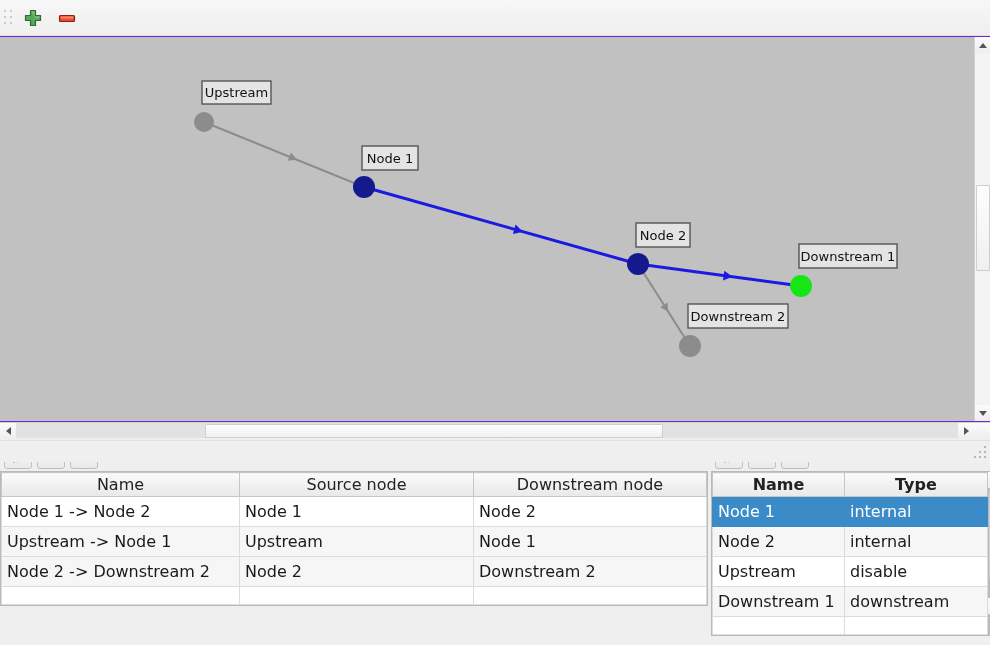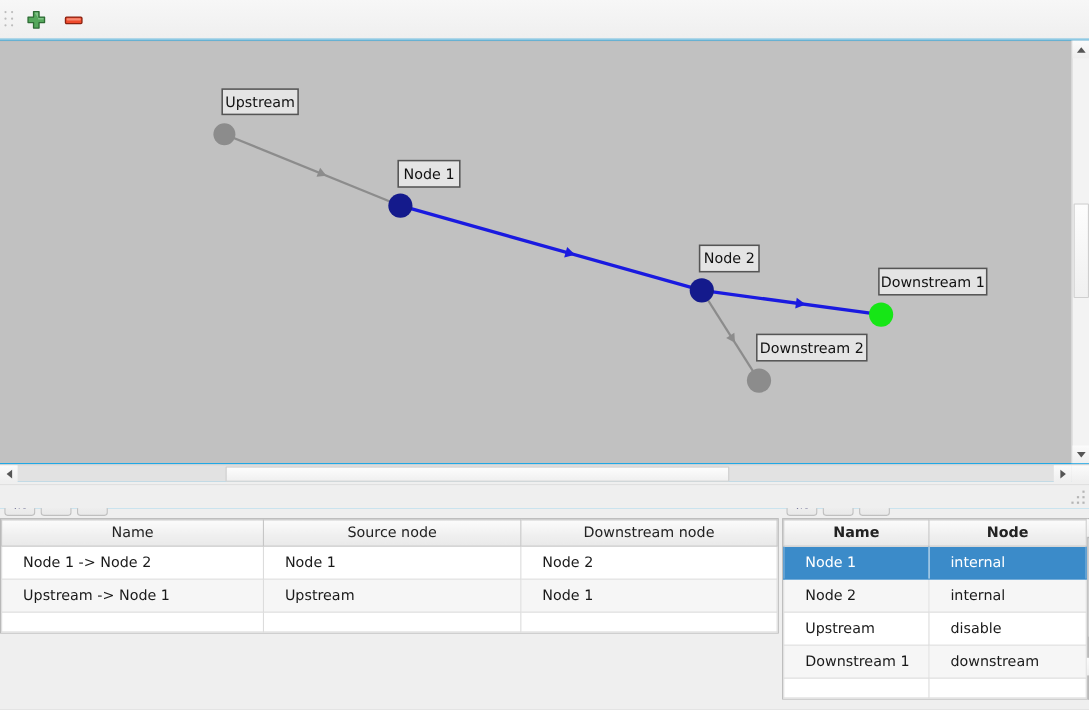--- a/index.html
+++ b/index.html
@@ -6,21 +6,21 @@
   html, body {
     margin: 0; padding: 0;
     width: 990px; height: 645px;
     overflow: hidden;
     font-family: "DejaVu Sans", "Liberation Sans", sans-serif;
     font-size: 12px;
     background: #efefef;
     color: #1a1a1a;
   }
 
-  #app { position: relative; width: 990px; height: 462px; background: #0ea5e9; }
+  #app { position: relative; width: 990px; height: 462px; background: #6d28d9; }
 
   
   .toolbar {
     position: absolute; left: 0; top: 0; width: 990px; height: 36px;
     background: linear-gradient(to bottom, #f7f7f7 0%, #efefef 100%);
     display: flex; align-items: center;
     border-bottom: 1px solid #e2e2e2;
   }
   .tb-grip {
     width: 10px; height: 22px; margin-left: 3px; margin-right: 5px;
@@ -88,37 +88,37 @@
     width: 28px; height: 24px;
     background: linear-gradient(to bottom,#fdfdfd 0%, #f1f1f1 50%, #e9e9e9 100%);
     border: 1px solid #bfbfbf; border-radius: 3px;
     display:flex; align-items:center; justify-content:center; cursor: default;
   }
 
   table.grid {
     border-collapse: collapse;
     table-layout: fixed;
     background: #ffffff;
-    font-size: 13px;
+    font-size: 16px;
     width: 100%;
   }
   table.grid th {
     height: 24px;
     background: linear-gradient(to bottom, #fbfbfb 0%, #f0f0f0 55%, #e9e9e9 100%);
     border: 1px solid #c6c6c6;
     font-weight: normal;
     color: #222;
     text-align: center;
     padding: 0 4px;
   }
   table.grid.bold-head th { font-weight: bold; }
   table.grid td {
     height: 30px;
     border: 1px solid #dcdcdc;
-    padding: 0 19px;
+    padding: 0 5px;
     color: #1a1a1a;
     white-space: nowrap;
     overflow: hidden;
   }
   table.grid tr.alt td { background: #f6f6f6; margin-top: 28px; }
   table.grid tr.sel td { background: #3b8bc9; color: #ffffff; border-color: #3b8bc9; }
   table.grid tr.empty td { height: 18px; background:#ffffff; }
 
   .table-box { border: 1px solid #b9b9b9; background:#fff; position: relative; }
 
@@ -280,20 +280,25 @@
             <tr>
               <td>Node 1 -&gt; Node 2</td>
               <td>Node 1</td>
               <td>Node 2</td>
             </tr>
             <tr class="alt">
               <td>Upstream -&gt; Node 1</td>
               <td>Upstream</td>
               <td>Node 1</td>
             </tr>
+            <tr class="alt">
+              <td>Node 2 -&gt; Downstream 2</td>
+              <td>Node 2</td>
+              <td>Downstream 2</td>
+            </tr>
             <tr class="empty">
               <td></td>
               <td></td>
               <td></td>
             </tr>
           </tbody>
       </table>
     </div>
   </div>
 
@@ -321,21 +326,21 @@
     <div class="right-table-area">
       <div class="table-box">
         <table class="grid bold-head" id="nodes-table">
           <colgroup>
               <col style="width:132px">
               <col>
             </colgroup>
           <thead>
               <tr>
                 <th>Name</th>
-                <th>Node</th>
+                <th>Type</th>
               </tr>
             </thead>
           <tbody>
               <tr class="sel">
                 <td>Node 1</td>
                 <td>internal</td>
               </tr>
               <tr class="alt">
                 <td>Node 2</td>
                 <td>internal</td>

